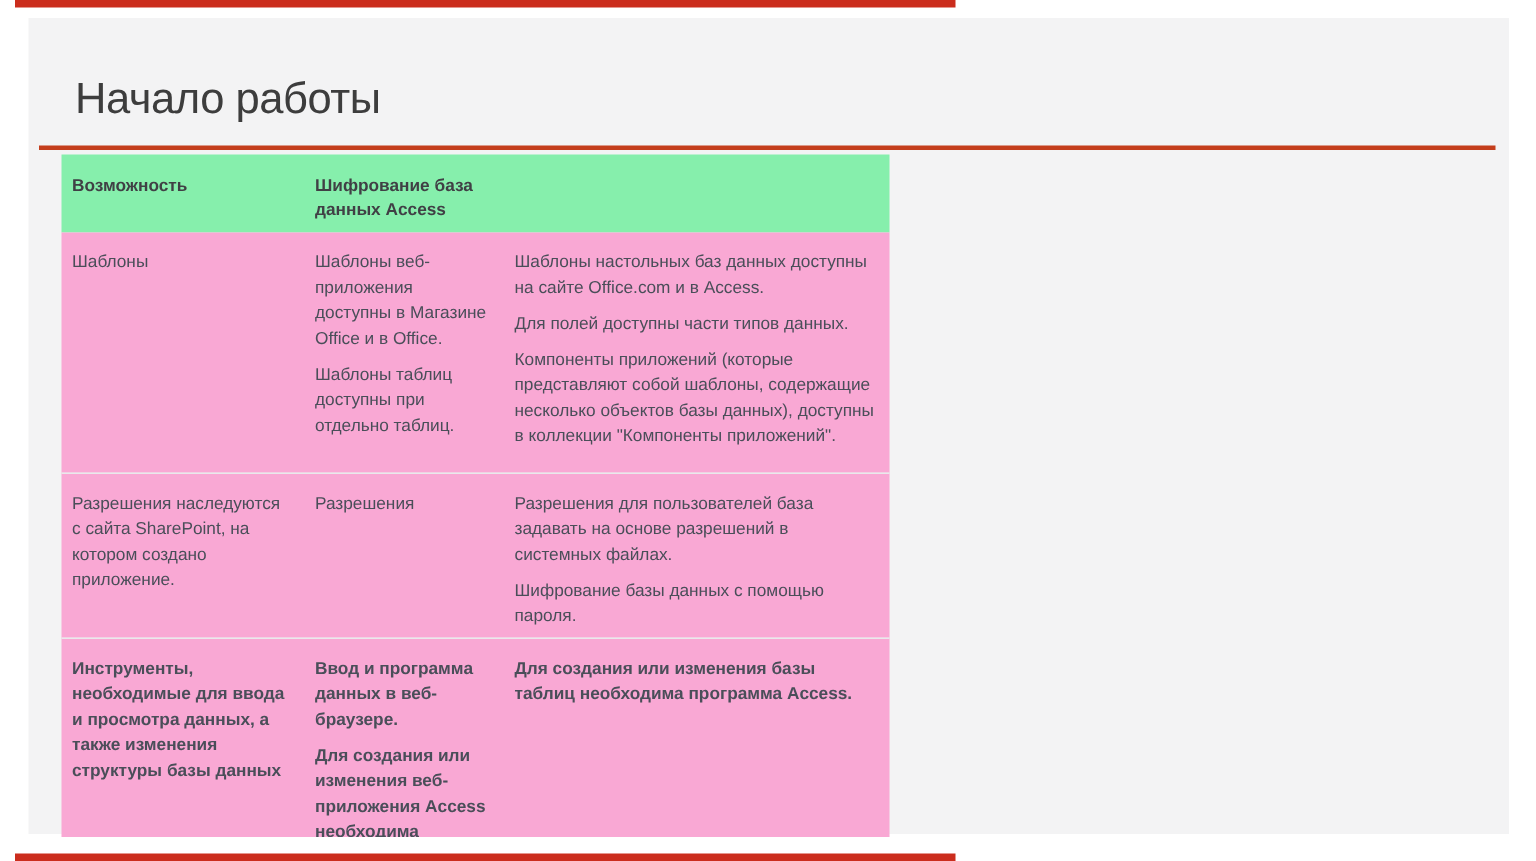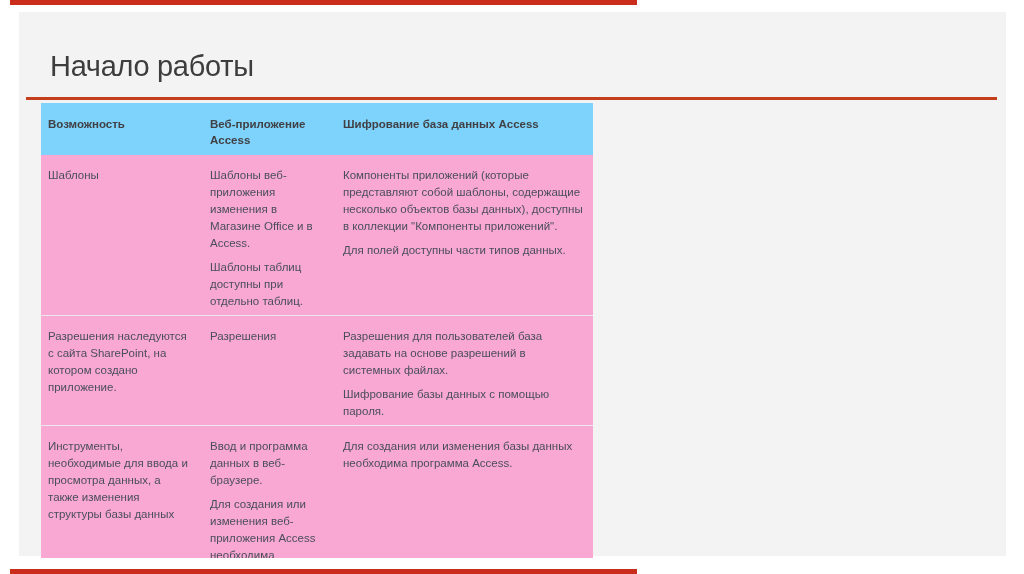--- a/index.html
+++ b/index.html
@@ -49,28 +49,28 @@
     top: 91px;
     width: 552px;
   }
   .trow {
     display: grid;
     grid-template-columns: 162px 133px 257px;
     overflow: hidden;
   }
   .trow.thead {
     height: 52px;
-    background: #7dd3fc;
+    background: #86efac;
   }
   .trow.tbody {
     background: #f9a8d4;
   }
   .trow.r0 { height: 160px; }
   .trow.r1 { height: 110px; border-top: 1px solid #e9e9eb; }
-  .trow.r2 { height: 133px; border-top: 1px solid #e9e9eb; }
+  .trow.r2 { height: 133px; border-top: 1px solid #e9e9eb; font-weight: bold; }
   .cell {
     padding: 12px 10px 0 7px;
     font-size: 11.5px;
     line-height: 17px;
     color: #4a4e59;
     overflow: hidden;
   }
   .thead .cell {
     padding-top: 13px;
     font-weight: 700;
@@ -85,35 +85,35 @@
 <div class="edge-bar top"></div>
 
 <div class="slide">
   <h1 class="slide-title">Начало работы</h1>
   <div class="title-rule"></div>
 
   <div class="cmp-table">
 
     <div class="trow thead">
       <div class="cell">Возможность</div>
-      <div class="cell">Веб-приложение Access</div>
       <div class="cell">Шифрование база данных Access</div>
     </div>
 
     <div class="trow tbody r0">
       <div class="cell">
         <p>Шаблоны</p>
       </div>
       <div class="cell">
-        <p>Шаблоны веб-приложения изменения в Магазине Office и в Access.</p>
+        <p>Шаблоны веб-приложения доступны в Магазине Office и в Office.</p>
         <p>Шаблоны таблиц доступны при отдельно таблиц.</p>
       </div>
       <div class="cell">
+        <p>Шаблоны настольных баз данных доступны на сайте Office.com и в Access.</p>
+        <p>Для полей доступны части типов данных.</p>
         <p>Компоненты приложений (которые представляют собой шаблоны, содержащие несколько объектов базы данных), доступны в коллекции "Компоненты приложений".</p>
-        <p>Для полей доступны части типов данных.</p>
       </div>
     </div>
 
     <div class="trow tbody r1">
       <div class="cell">
         <p>Разрешения наследуются с сайта SharePoint, на котором создано приложение.</p>
       </div>
       <div class="cell">
         <p>Разрешения</p>
       </div>
@@ -125,20 +125,20 @@
 
     <div class="trow tbody r2">
       <div class="cell">
         <p>Инструменты, необходимые для ввода и просмотра данных, а также изменения структуры базы данных</p>
       </div>
       <div class="cell">
         <p>Ввод и программа данных в веб-браузере.</p>
         <p>Для создания или изменения веб-приложения Access необходима программа Access.</p>
       </div>
       <div class="cell">
-        <p>Для создания или изменения базы данных необходима программа Access.</p>
+        <p>Для создания или изменения базы таблиц необходима программа Access.</p>
       </div>
     </div>
 
   </div>
 </div>
 
 <div class="edge-bar bottom"></div>
 
 </body></html>

